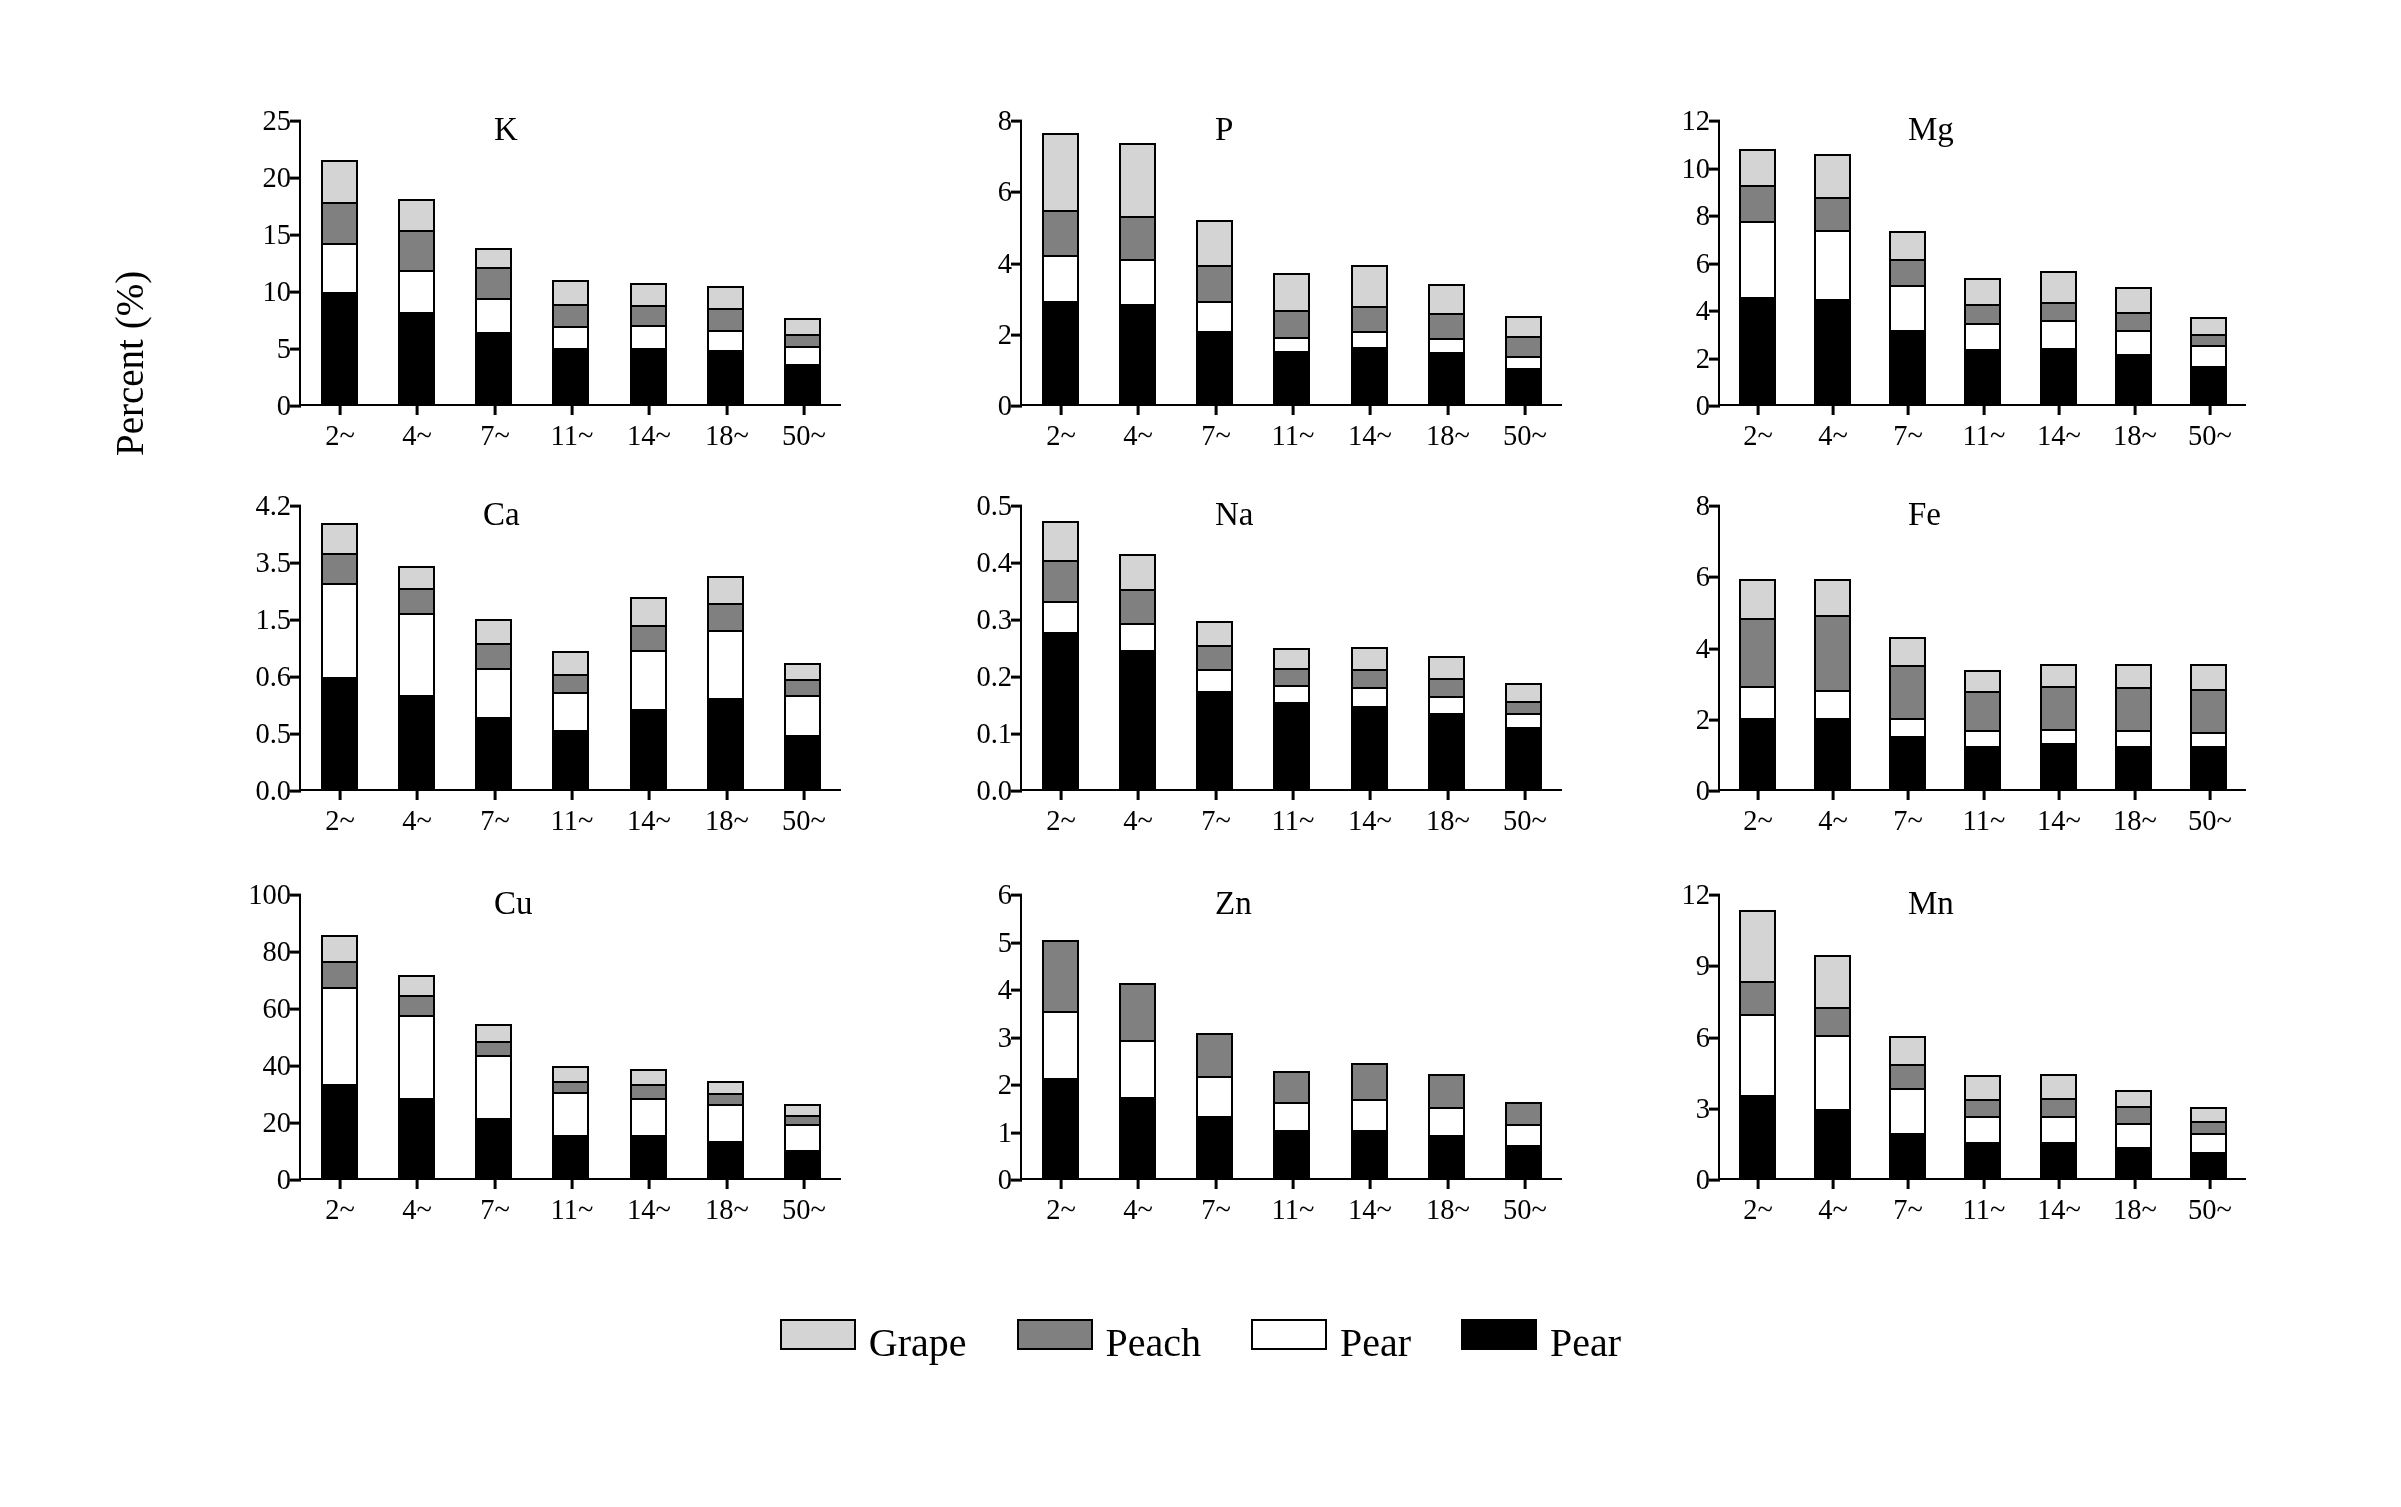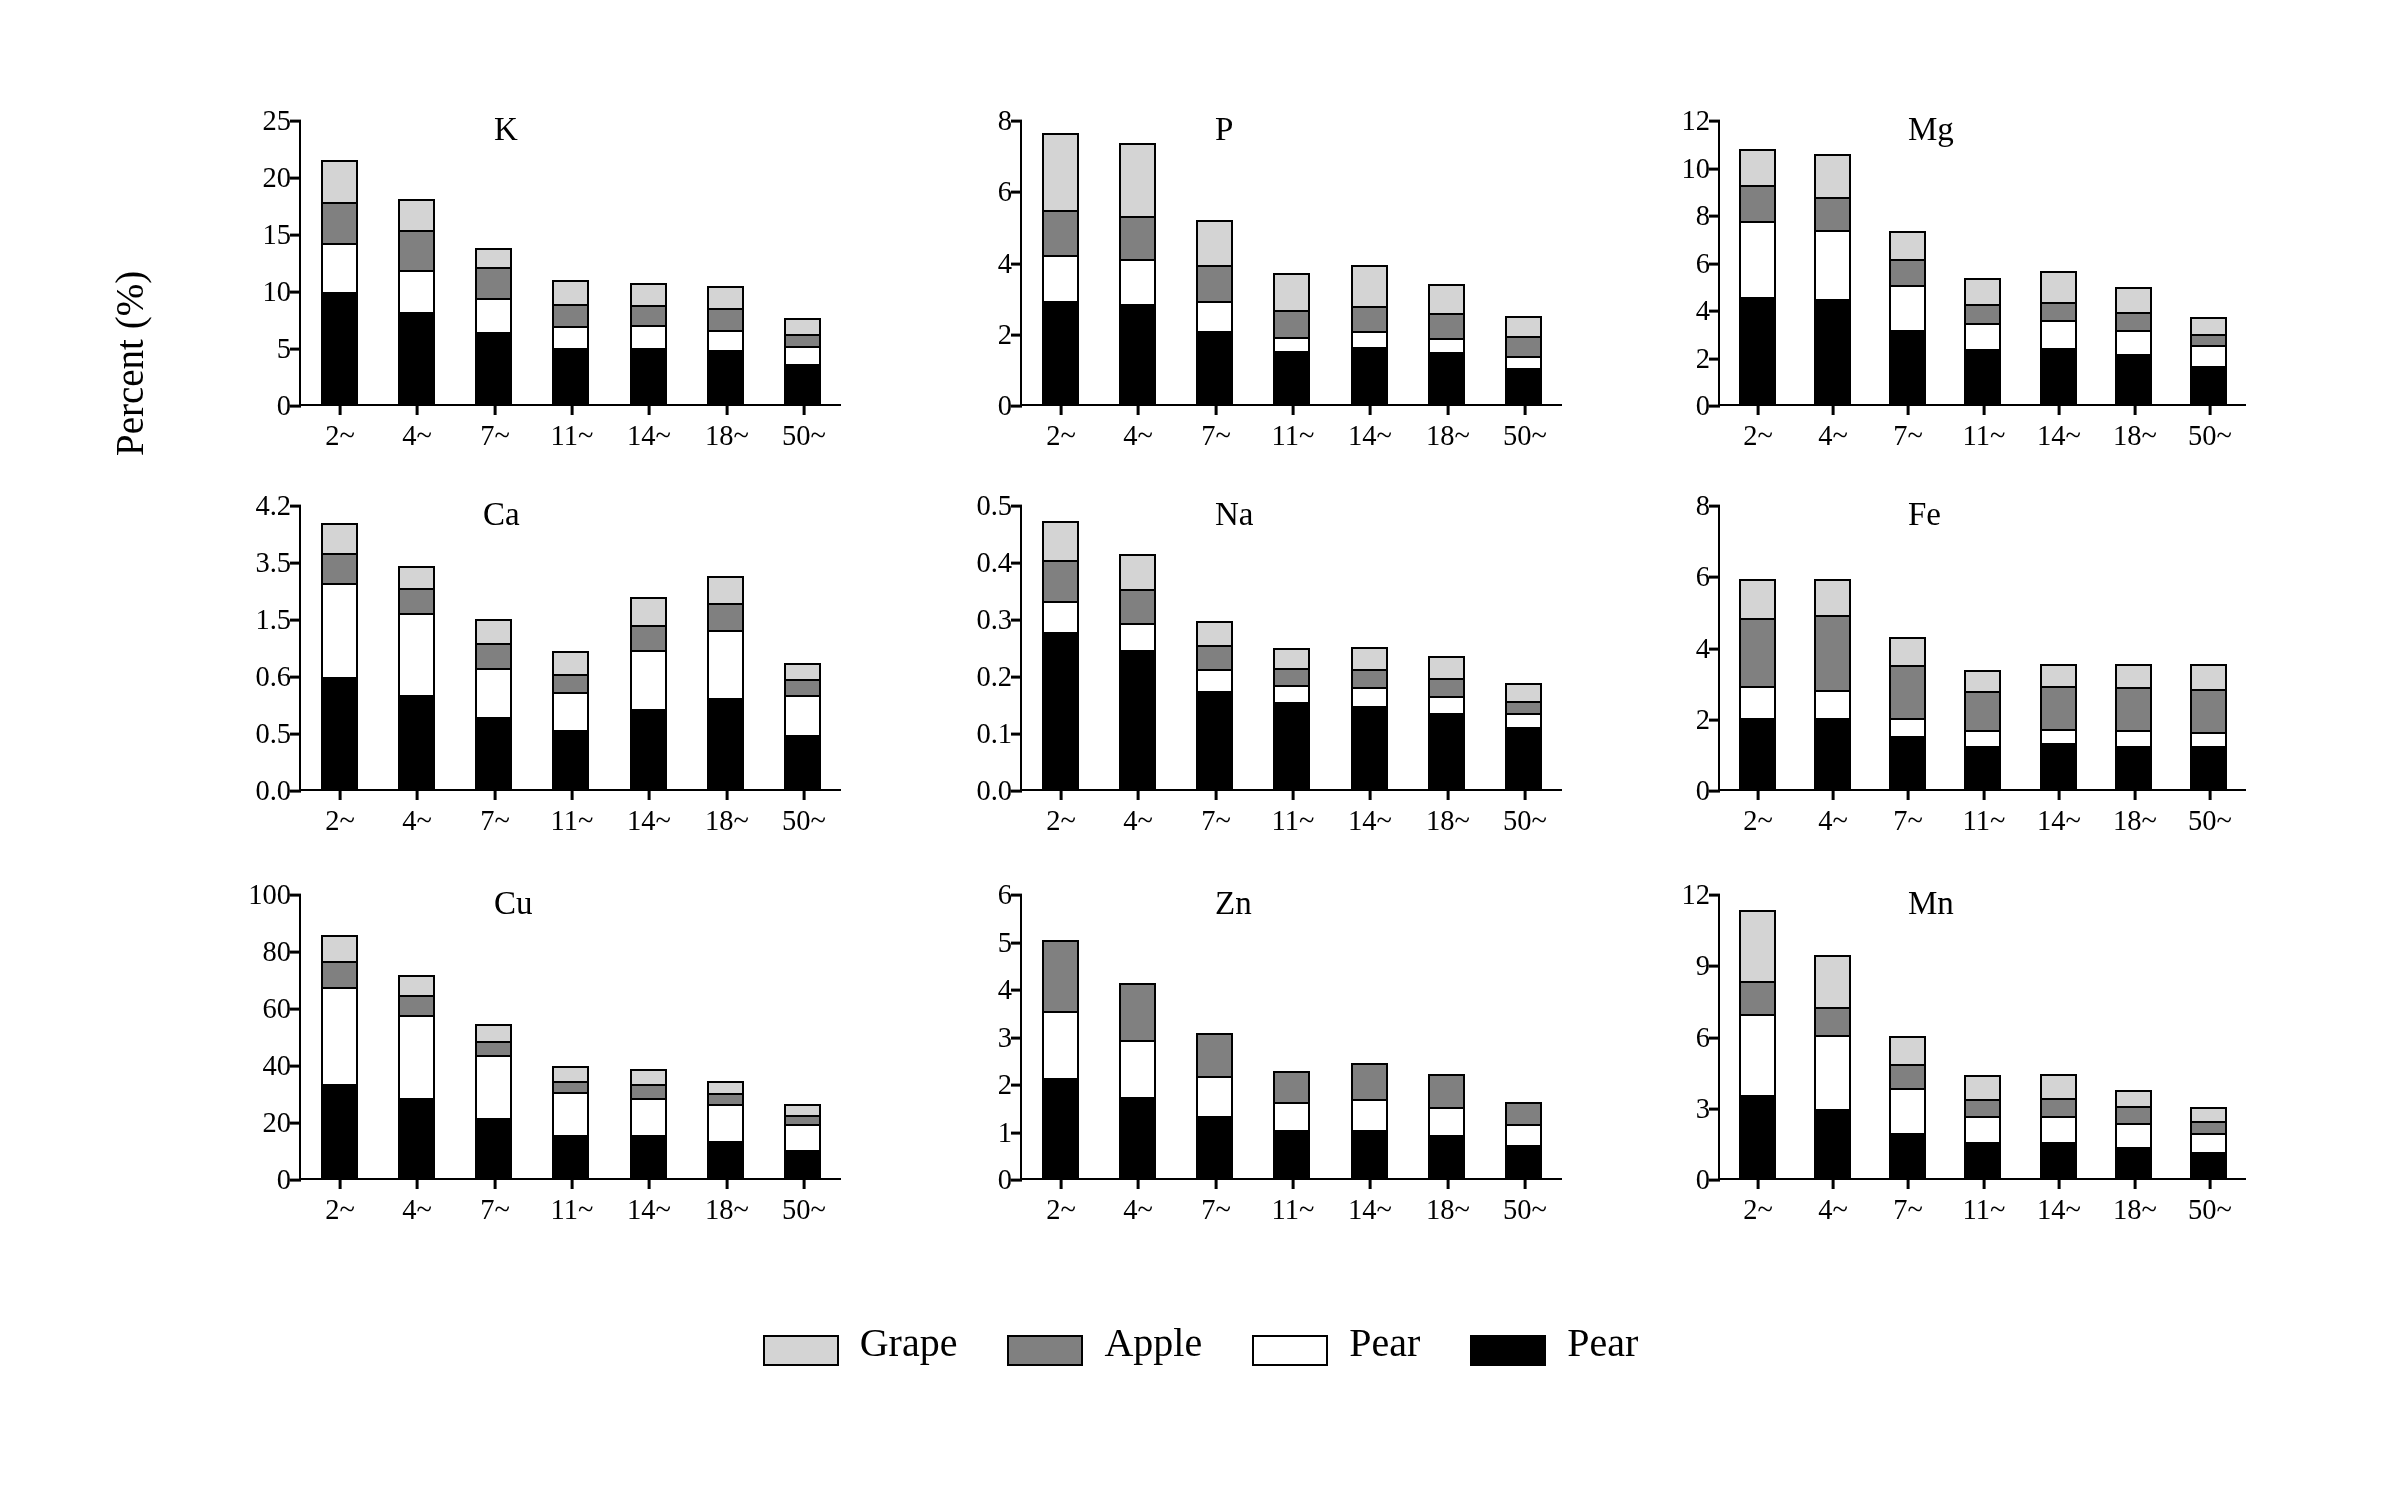--- a/index.html
+++ b/index.html
@@ -98,21 +98,21 @@
 
   .legend{
     position:absolute;
     top:1319px;
     left:0;right:0;
     display:flex;
     justify-content:center;
     align-items:center;
     gap:50px;
   }
-  .legend-item{display:flex;align-items:flex-end;gap:21px;}
+  .legend-item{display:flex;align-items:flex-start;gap:13px;}
   .legend-swatch{width:76px;height:31px;border:2.9px solid #000;box-sizing:border-box;}
   .legend-label{font-size:40px;}
 </style>
 </head>
 <body>
 
 <div id="root">
 
   <div class="ylabel-global">Percent (%)</div>
 
@@ -909,21 +909,21 @@
       </div>
     </div>
 
   <div class="legend">
       <div class="legend-item">
         <span class="legend-swatch" style="background: rgb(212, 212, 212);"></span>
         <span class="legend-label">Grape</span>
       </div>
       <div class="legend-item">
         <span class="legend-swatch" style="background: rgb(128, 128, 128);"></span>
-        <span class="legend-label">Apple</span>
+        <span class="legend-label">Peach</span>
       </div>
       <div class="legend-item">
         <span class="legend-swatch" style="background: rgb(255, 255, 255);"></span>
         <span class="legend-label">Pear</span>
       </div>
       <div class="legend-item">
         <span class="legend-swatch" style="background: rgb(0, 0, 0);"></span>
         <span class="legend-label">Pear</span>
       </div>
     </div>

